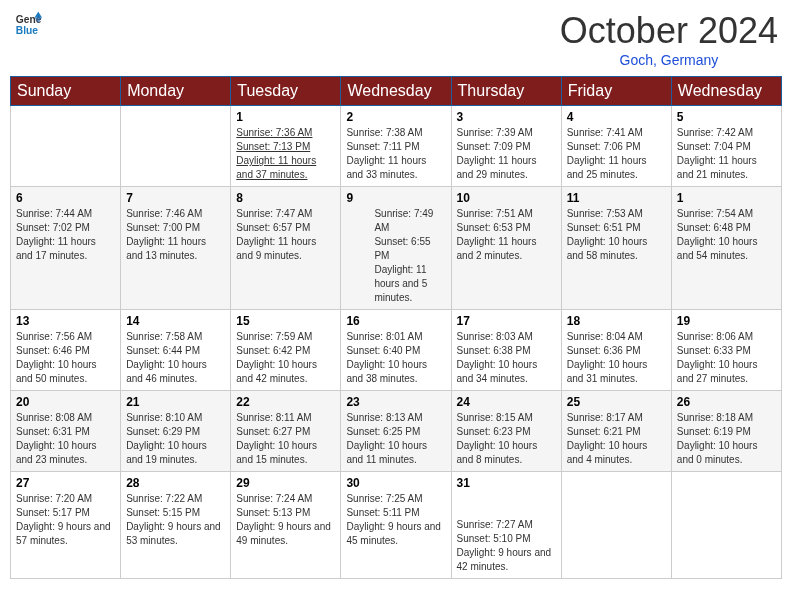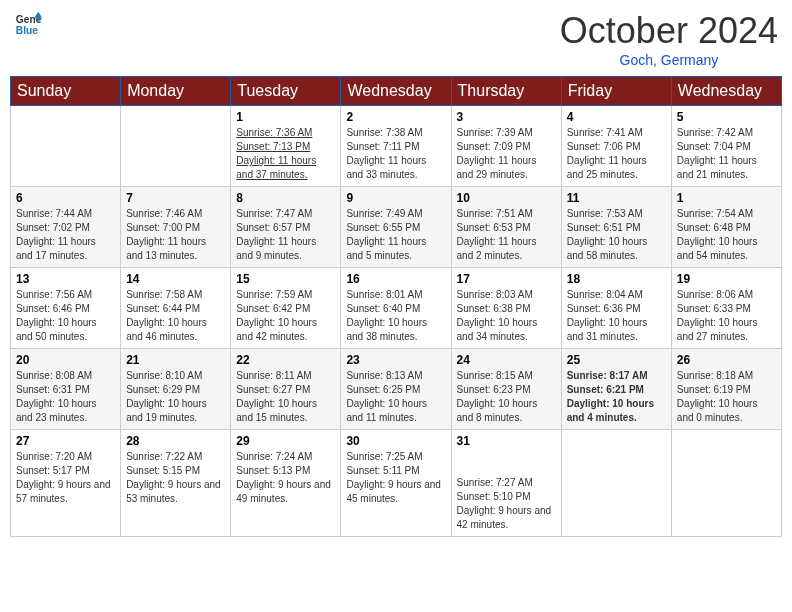--- a/index.html
+++ b/index.html
@@ -161,21 +161,21 @@
 Daylight: 11 hours and 13 minutes.</div>
         </td>
         <td>
           <span class="day-number">8</span>
           <div class="day-info" style="white-space: pre-line;">Sunrise: 7:47 AM
 Sunset: 6:57 PM
 Daylight: 11 hours and 9 minutes.</div>
         </td>
         <td>
           <span class="day-number">9</span>
-          <div class="day-info" style="white-space: pre-line;">Sunrise: 7:49 AM
+          <div class="day-info" style="white-space: pre-line; margin-left: 28px;">Sunrise: 7:49 AM
 Sunset: 6:55 PM
 Daylight: 11 hours and 5 minutes.</div>
         </td>
         <td>
           <span class="day-number">10</span>
           <div class="day-info" style="white-space: pre-line;">Sunrise: 7:51 AM
 Sunset: 6:53 PM
 Daylight: 11 hours and 2 minutes.</div>
         </td>
         <td>
@@ -261,21 +261,21 @@
 Daylight: 10 hours and 11 minutes.</div>
         </td>
         <td>
           <span class="day-number">24</span>
           <div class="day-info" style="white-space: pre-line;">Sunrise: 8:15 AM
 Sunset: 6:23 PM
 Daylight: 10 hours and 8 minutes.</div>
         </td>
         <td>
           <span class="day-number">25</span>
-          <div class="day-info" style="white-space: pre-line; font-weight: bold;">Sunrise: 8:17 AM
+          <div class="day-info" style="white-space: pre-line;">Sunrise: 8:17 AM
 Sunset: 6:21 PM
 Daylight: 10 hours and 4 minutes.</div>
         </td>
         <td>
           <span class="day-number">26</span>
           <div class="day-info" style="white-space: pre-line;">Sunrise: 8:18 AM
 Sunset: 6:19 PM
 Daylight: 10 hours and 0 minutes.</div>
         </td>
       </tr>

